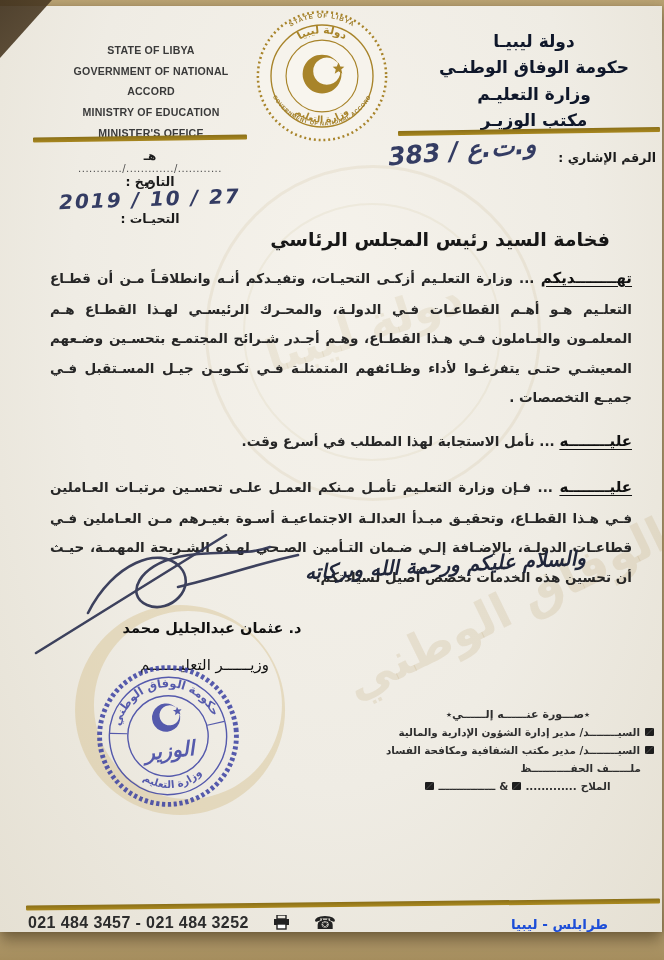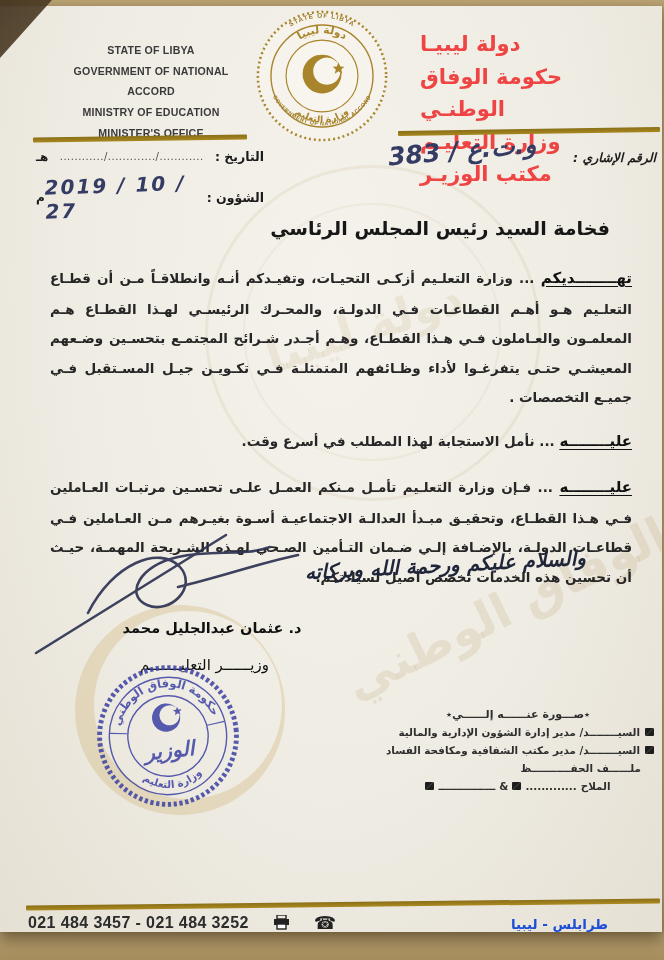--- a/index.html
+++ b/index.html
@@ -26,42 +26,42 @@
     border:2px solid rgba(165,135,65,.08);}
   .wm-text1{left:262px;top:300px;font-size:46px;font-weight:bold;color:rgba(165,135,65,.11);
     transform:rotate(-18deg);direction:rtl;white-space:nowrap;}
   .wm-text2{left:330px;top:580px;font-size:48px;font-weight:bold;color:rgba(175,145,80,.16);
     transform:rotate(-26deg);direction:rtl;white-space:nowrap;}
   .wm-crescent{left:30px;top:575px;width:300px;height:260px;}
   
   .hdr-en{left:50px;top:40px;width:202px;z-index:3;text-align:center;
     font-family:"Liberation Sans","DejaVu Sans",sans-serif;
     font-size:10.6px;font-weight:bold;letter-spacing:.2px;color:#3a3a3a;line-height:1.95;}
-  .hdr-ar{right:16px;top:28px;width:228px;z-index:3;text-align:left;direction:rtl;
-    font-size:21px;font-weight:bold;color:#ef4444;line-height:1.55;}
+  .hdr-ar{right:16px;top:28px;width:228px;z-index:3;text-align:center;direction:rtl;
+    font-size:17px;font-weight:bold;color:#0f172a;line-height:1.55;}
   .seal{left:254px;top:8px;width:136px;height:136px;z-index:3;}
   .rule{height:4.5px;background:linear-gradient(#8a6f18,#a8871f);z-index:3;border-radius:1px;}
   .rule-left{left:33px;top:136px;width:214px;transform:rotate(-.8deg);}
   .rule-right{left:398px;top:129px;width:262px;transform:rotate(-.9deg);}
   
   .date-row{left:36px;width:228px;display:flex;direction:ltr;z-index:3;
-    justify-content:space-between;align-items:center;}
+    justify-content:space-between;align-items:center;flex-direction:column;}
   .date-row1{top:149px;}
   .date-row2{top:173px;}
   .meta-label{direction:rtl;font-size:12.5px;font-weight:bold;color:#1b1b1b;white-space:nowrap;text-align:center;}
   .meta-dots{font-size:10px;color:#4a4a4a;letter-spacing:.5px;}
   .meta-suffix{font-size:12px;font-weight:bold;color:#1b1b1b;}
   .ink{font-style:italic;font-weight:bold;color:#343c63;}
   .greg-value{font-size:20px;transform:rotate(-2deg);letter-spacing:2px;}
   .ref-row{left:388px;top:140px;width:268px;display:flex;direction:ltr;z-index:3;
     justify-content:space-between;align-items:flex-start;}
   .ref-value{font-size:25px;transform:rotate(-5deg);margin-top:-4px;letter-spacing:1px;}
-  .ref-label{margin-top:10px;font-style:italic;}
-  
-  .title{right:34px;top:217px;width:380px;z-index:3;text-align:center;direction:rtl;
+  .ref-label{margin-top:10px;}
+  
+  .title{right:34px;top:228px;width:380px;z-index:3;text-align:center;direction:rtl;
     font-size:19px;font-weight:bold;color:#171717;}
   .body-text{left:50px;right:32px;top:262px;z-index:3;direction:rtl;text-align:justify;
     font-size:13.5px;font-weight:bold;color:#262626;line-height:2.18;}
   .body-text p{margin:0 0 13px 0;}
   .lead{text-decoration:underline;text-underline-offset:3px;font-size:15px;color:#111;}
   .closing{left:266px;top:554px;width:320px;z-index:4;direction:rtl;white-space:nowrap;
     font-size:20px;font-weight:bold;font-style:italic;color:#20263a;transform:rotate(-3deg);}
   .sig{left:28px;top:515px;width:292px;height:160px;z-index:4;}
   .signer-name{left:112px;top:620px;width:200px;z-index:3;direction:rtl;text-align:center;
     font-size:14.5px;font-weight:bold;color:#101010;white-space:nowrap;}
@@ -145,21 +145,21 @@
 <div class="abs rule rule-right"></div>
 
 <div class="abs date-row date-row1">
   <span class="meta-suffix">هـ</span>
   <span class="meta-dots">............/............./............</span>
   <span class="meta-label">التاريخ :</span>
 </div>
 <div class="abs date-row date-row2">
   <span class="meta-suffix">م</span>
   <span class="ink greg-value">2019 / 10 / 27</span>
-  <span class="meta-label">الشؤون :</span>
+  <span class="meta-label">التحيـات :</span>
 </div>
 <div class="abs ref-row">
   <span class="ink ref-value">383 / و.ت.ع</span>
   <span class="meta-label ref-label">الرقم الإشاري :</span>
 </div>
 
 <div class="abs title">فخامة السيد رئيس المجلس الرئاسي</div>
 
 <div class="abs body-text">
   <p><span class="lead">تهــــــــديكم</span> <span>... وزارة التعلـيم أزكـى التحيـات، وتفيـدكم أنـه وانطلاقـاً مـن أن قطـاع التعلـيم هـو أهـم القطاعـات فـي الدولـة، والمحـرك الرئيسـي لهـذا القطـاع هـم المعلمـون والعـاملون فـي هـذا القطـاع، وهـم أجـدر شـرائح المجتمـع بتحسـين وضـعهم المعيشـي حتـى يتفرغـوا لأداء وظـائفهم المتمثلـة فـي تكـويـن جيـل المسـتقبل فـي جميـع التخصصات .</span></p>

